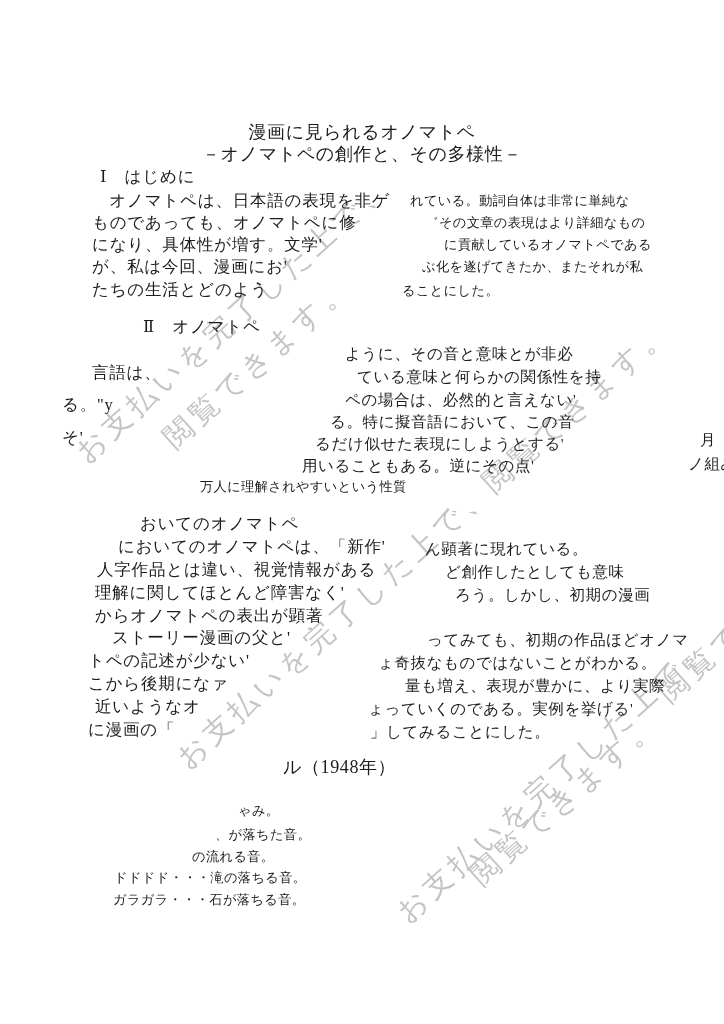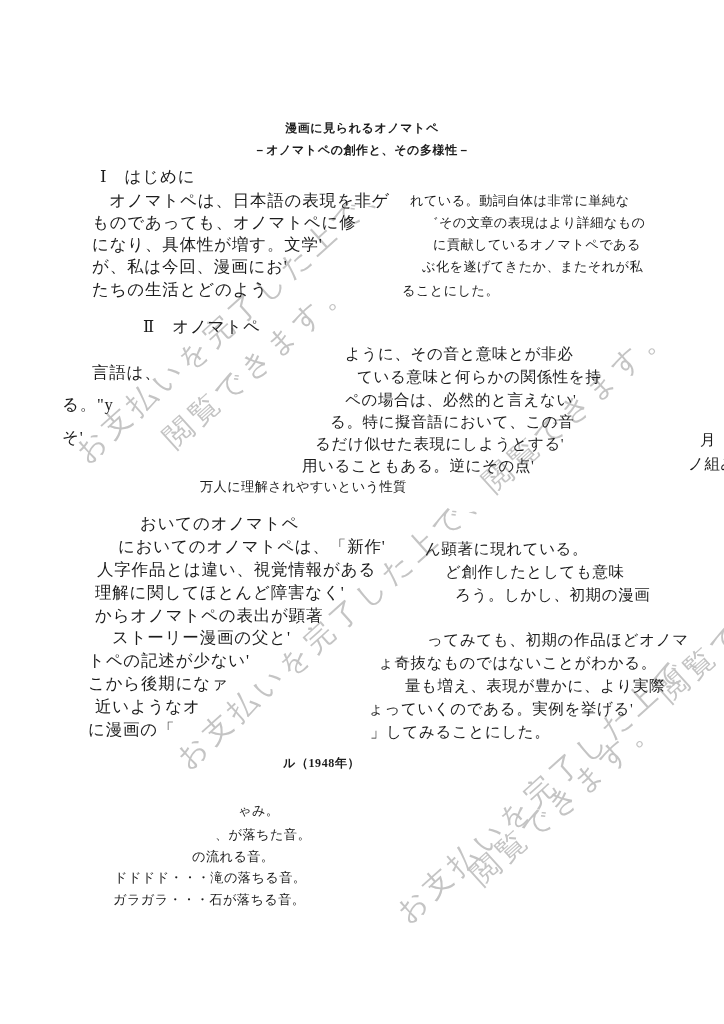--- a/index.html
+++ b/index.html
@@ -9,21 +9,21 @@
     margin:0 auto;
     background:#ffffff;
     overflow:hidden;
     font-family:"Liberation Serif","DejaVu Serif",serif;
     color:#1c1c1c;
   }
   .ln { position:absolute; white-space:nowrap; line-height:1.15; }
   .center { left:0; width:724px; text-align:center; }
   .s16  { font-size:16.5px; letter-spacing:0.8px; }
   .s155 { font-size:15.5px; letter-spacing:0.6px; }
-  .s14  { font-size:12px;   letter-spacing:0.6px;font-weight:bold; }
+  .s14  { font-size:18px;   letter-spacing:0.6px; }
   .s13  { font-size:13.2px; letter-spacing:0.4px; }
   .wm {
     position:absolute; white-space:nowrap;
     font-family:"Liberation Sans","DejaVu Sans",sans-serif;
     font-size:29px; letter-spacing:5px;
     color:#c4c4c4;
     transform:rotate(-42deg); transform-origin:0 0;
     pointer-events:none;
   }
 </style>
@@ -45,21 +45,21 @@
   <div class="ln s16" style="left:100px; top:168px;">Ⅰ　はじめに</div>
 
   <div class="ln s16" style="left:92px;  top:192px;">　オノマトペは、日本語の表現を非ゲ</div>
   <div class="ln s16" style="left:92px;  top:214px;">ものであっても、オノマトペに修</div>
   <div class="ln s16" style="left:92px;  top:236px;">になり、具体性が増す。文学'</div>
   <div class="ln s16" style="left:92px;  top:258px;">が、私は今回、漫画にお'</div>
   <div class="ln s16" style="left:92px;  top:281px;">たちの生活とどのよう</div>
 
   <div class="ln s13" style="left:410px; top:193px;">れている。動詞自体は非常に単純な</div>
   <div class="ln s13" style="left:425px; top:215px;">゛その文章の表現はより詳細なもの</div>
-  <div class="ln s13" style="left:433px; top:237px;">に貢献しているオノマトペである</div>
+  <div class="ln s13" style="left:444px; top:237px;">に貢献しているオノマトペである</div>
   <div class="ln s13" style="left:422px; top:259px;">ぶ化を遂げてきたか、またそれが私</div>
   <div class="ln s13" style="left:402px; top:283px;">ることにした。</div>
 
   <div class="ln s16" style="left:95px;  top:318px;margin-left:48px;">Ⅱ　オノマトペ</div>
 
   <div class="ln s16" style="left:92px;  top:364px;">言語は、</div>
   <div class="ln s16" style="left:62px;  top:396px;">る。"y</div>
   <div class="ln s16" style="left:62px;  top:429px;">そ'</div>
 
   <div class="ln s155" style="left:345px; top:345px;">ように、その音と意味とが非必</div>

